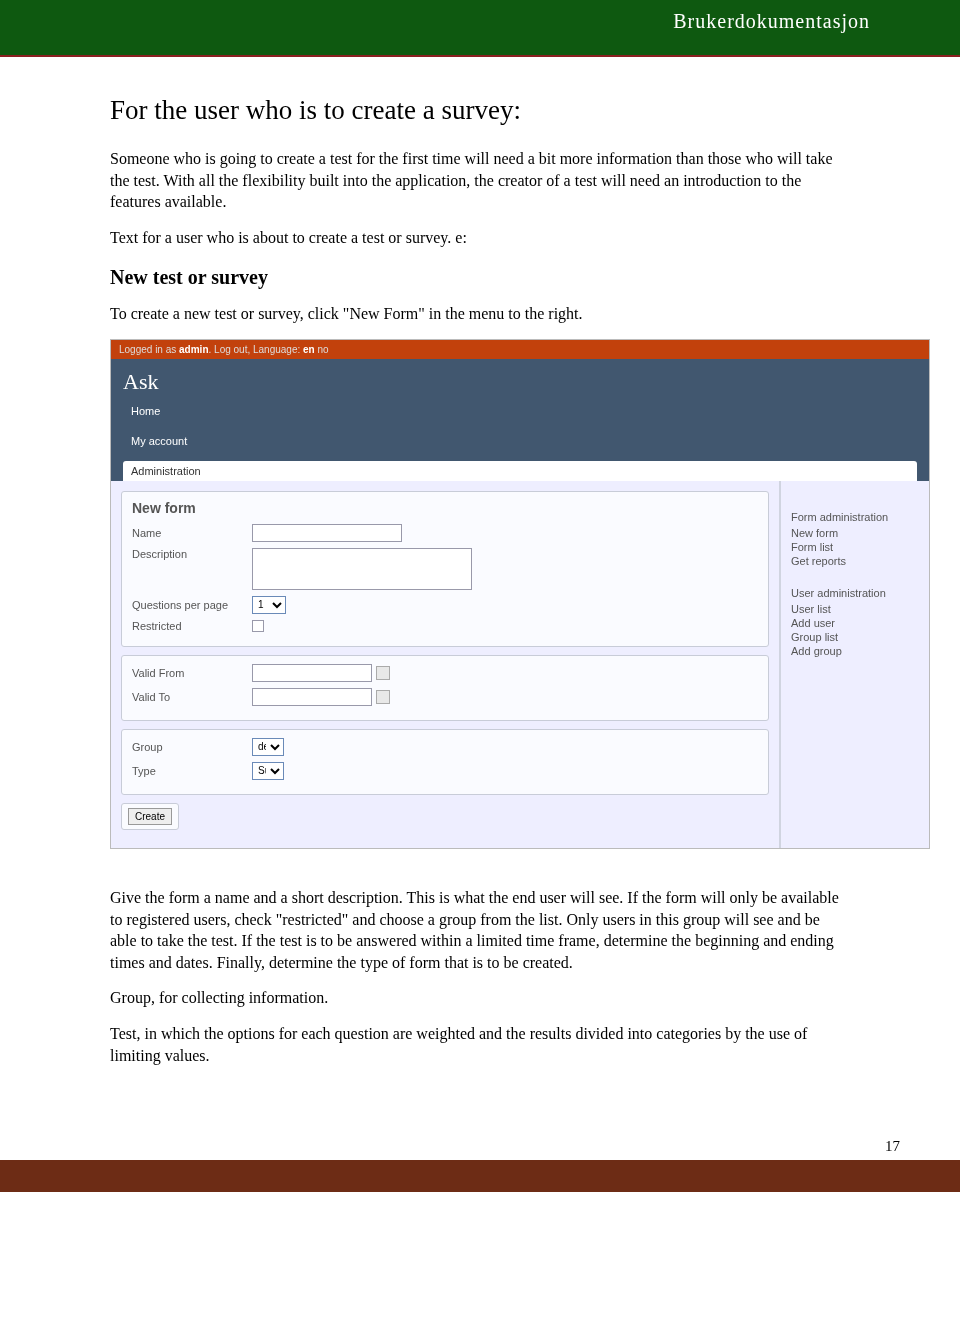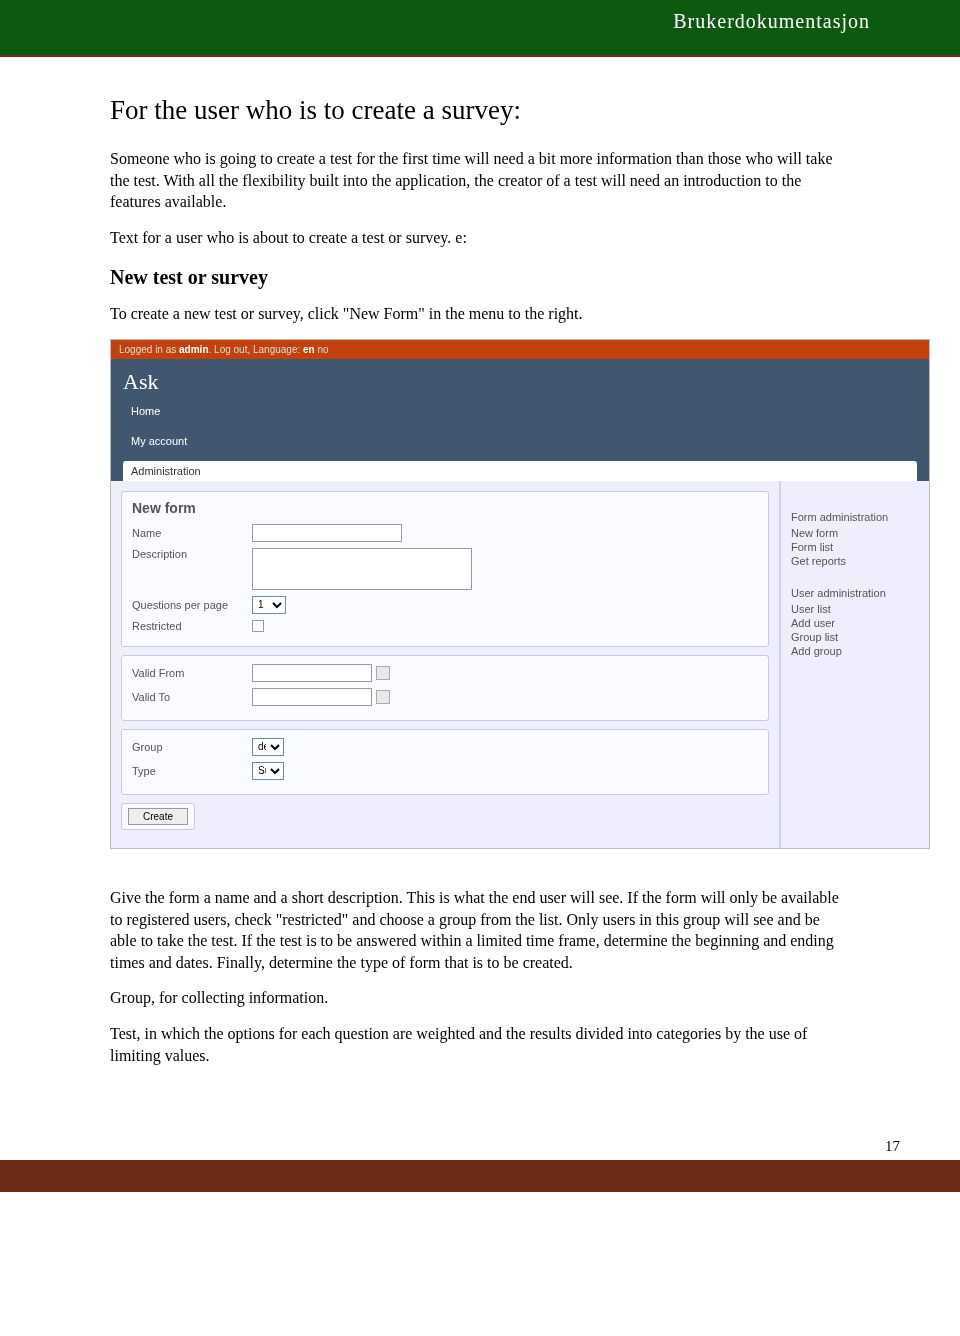--- a/index.html
+++ b/index.html
@@ -26,21 +26,21 @@
 .ss-panel { background: #fafbff; border: 1px solid #c8ccd8; border-radius: 3px; margin-bottom: 8px; padding: 8px 10px; }
 .ss-panel-title { font-weight: bold; font-size: 14px; color: #555; margin-bottom: 8px; }
 .ss-row { display: flex; align-items: center; margin-bottom: 6px; }
 .ss-label { width: 120px; font-size: 11px; color: #555; }
 .ss-input { border: 1px solid #99a; background: #fff; height: 18px; width: 150px; }
 .ss-textarea { border: 1px solid #99a; background: #fff; height: 42px; width: 220px; }
 .ss-select { border: 1px solid #6a8ab8; background: #fff; height: 18px; width: 32px; font-size: 10px; padding: 1px; }
 .ss-select.small { width: 34px; }
 .ss-check { width: 12px; height: 12px; border: 1px solid #99a; background: #fff; display: inline-block; }
 .ss-cal { width: 14px; height: 14px; background: #e8e8e8; border: 1px solid #aaa; display: inline-block; margin-left: 4px; }
-.ss-btn { border: 1px solid #999; background: #eee; font-size: 10px; padding: 2px 14px; }
+.ss-btn { border: 1px solid #999; background: #eee; font-size: 10px; padding: 2px 6px; }
 .footer-bar { background: #6d2c15; height: 32px; margin-top: 50px; position: relative; }
 .page-num { position: absolute; right: 60px; top: -22px; font-size: 15px; font-family: "Times New Roman", serif; }
 </style>
 </head>
 <body>
 
 <div class="header-bar">
   <div class="header-title">Brukerdokumentasjon</div>
 </div>
 

